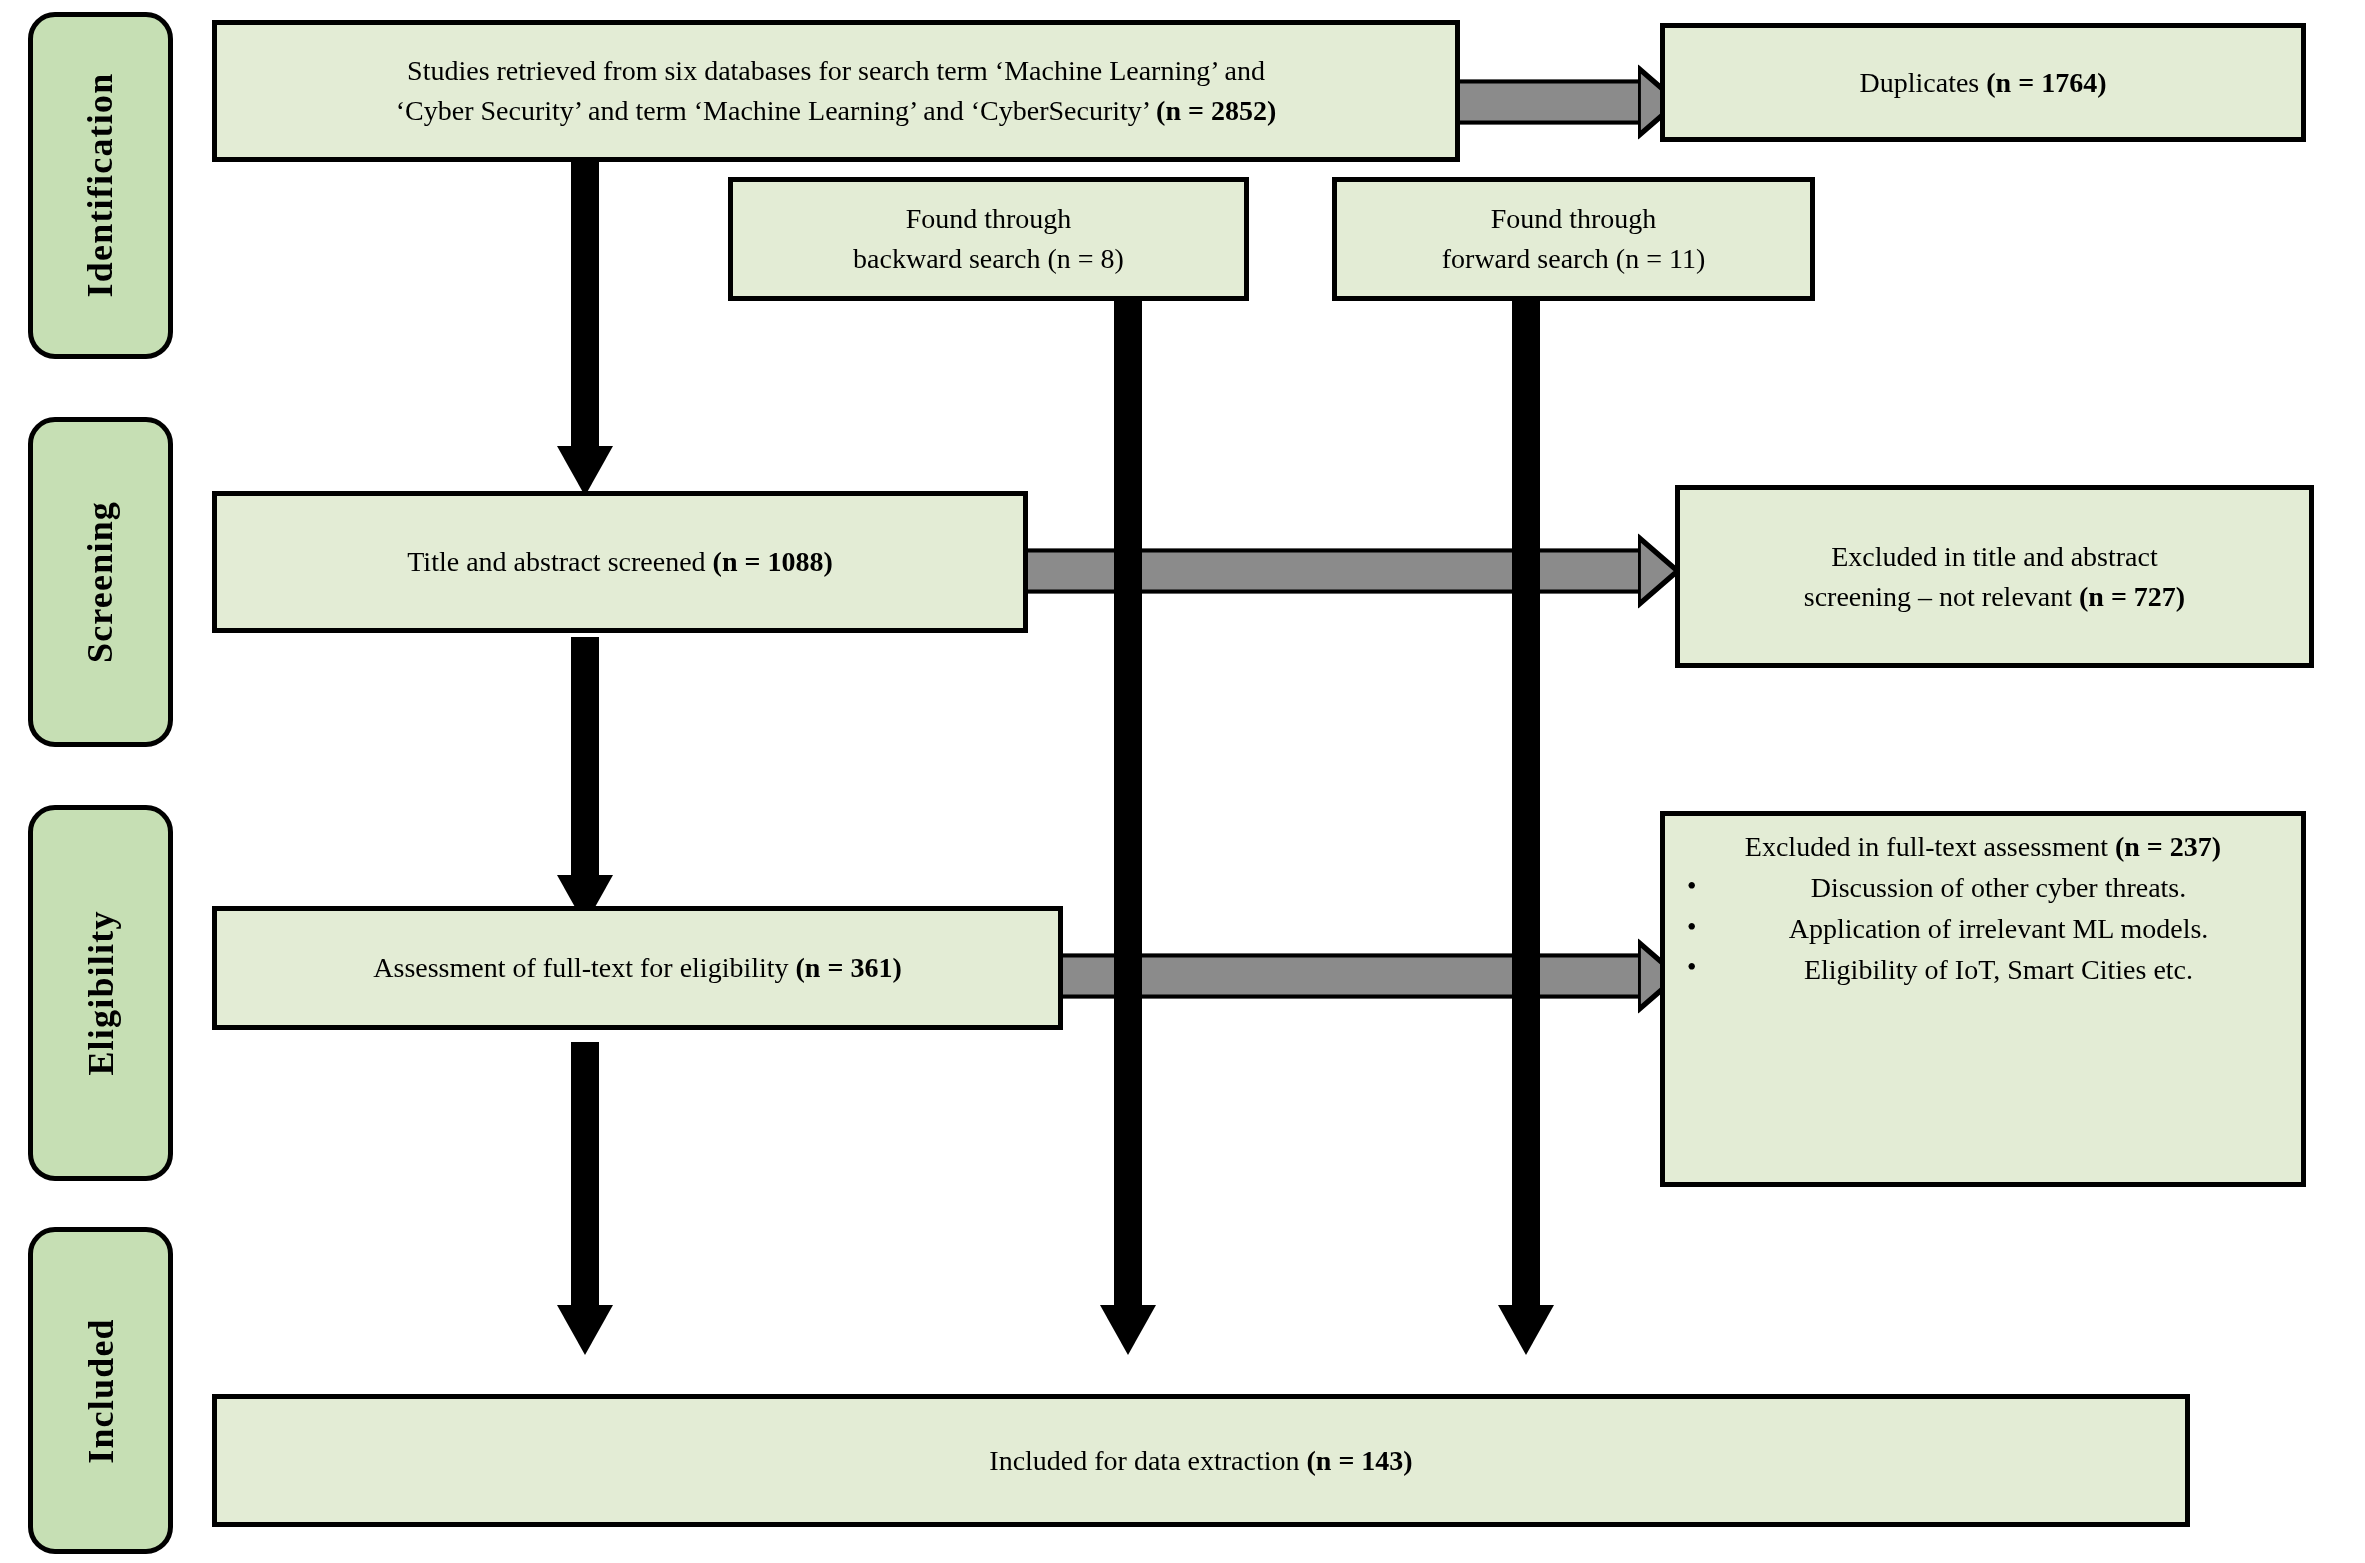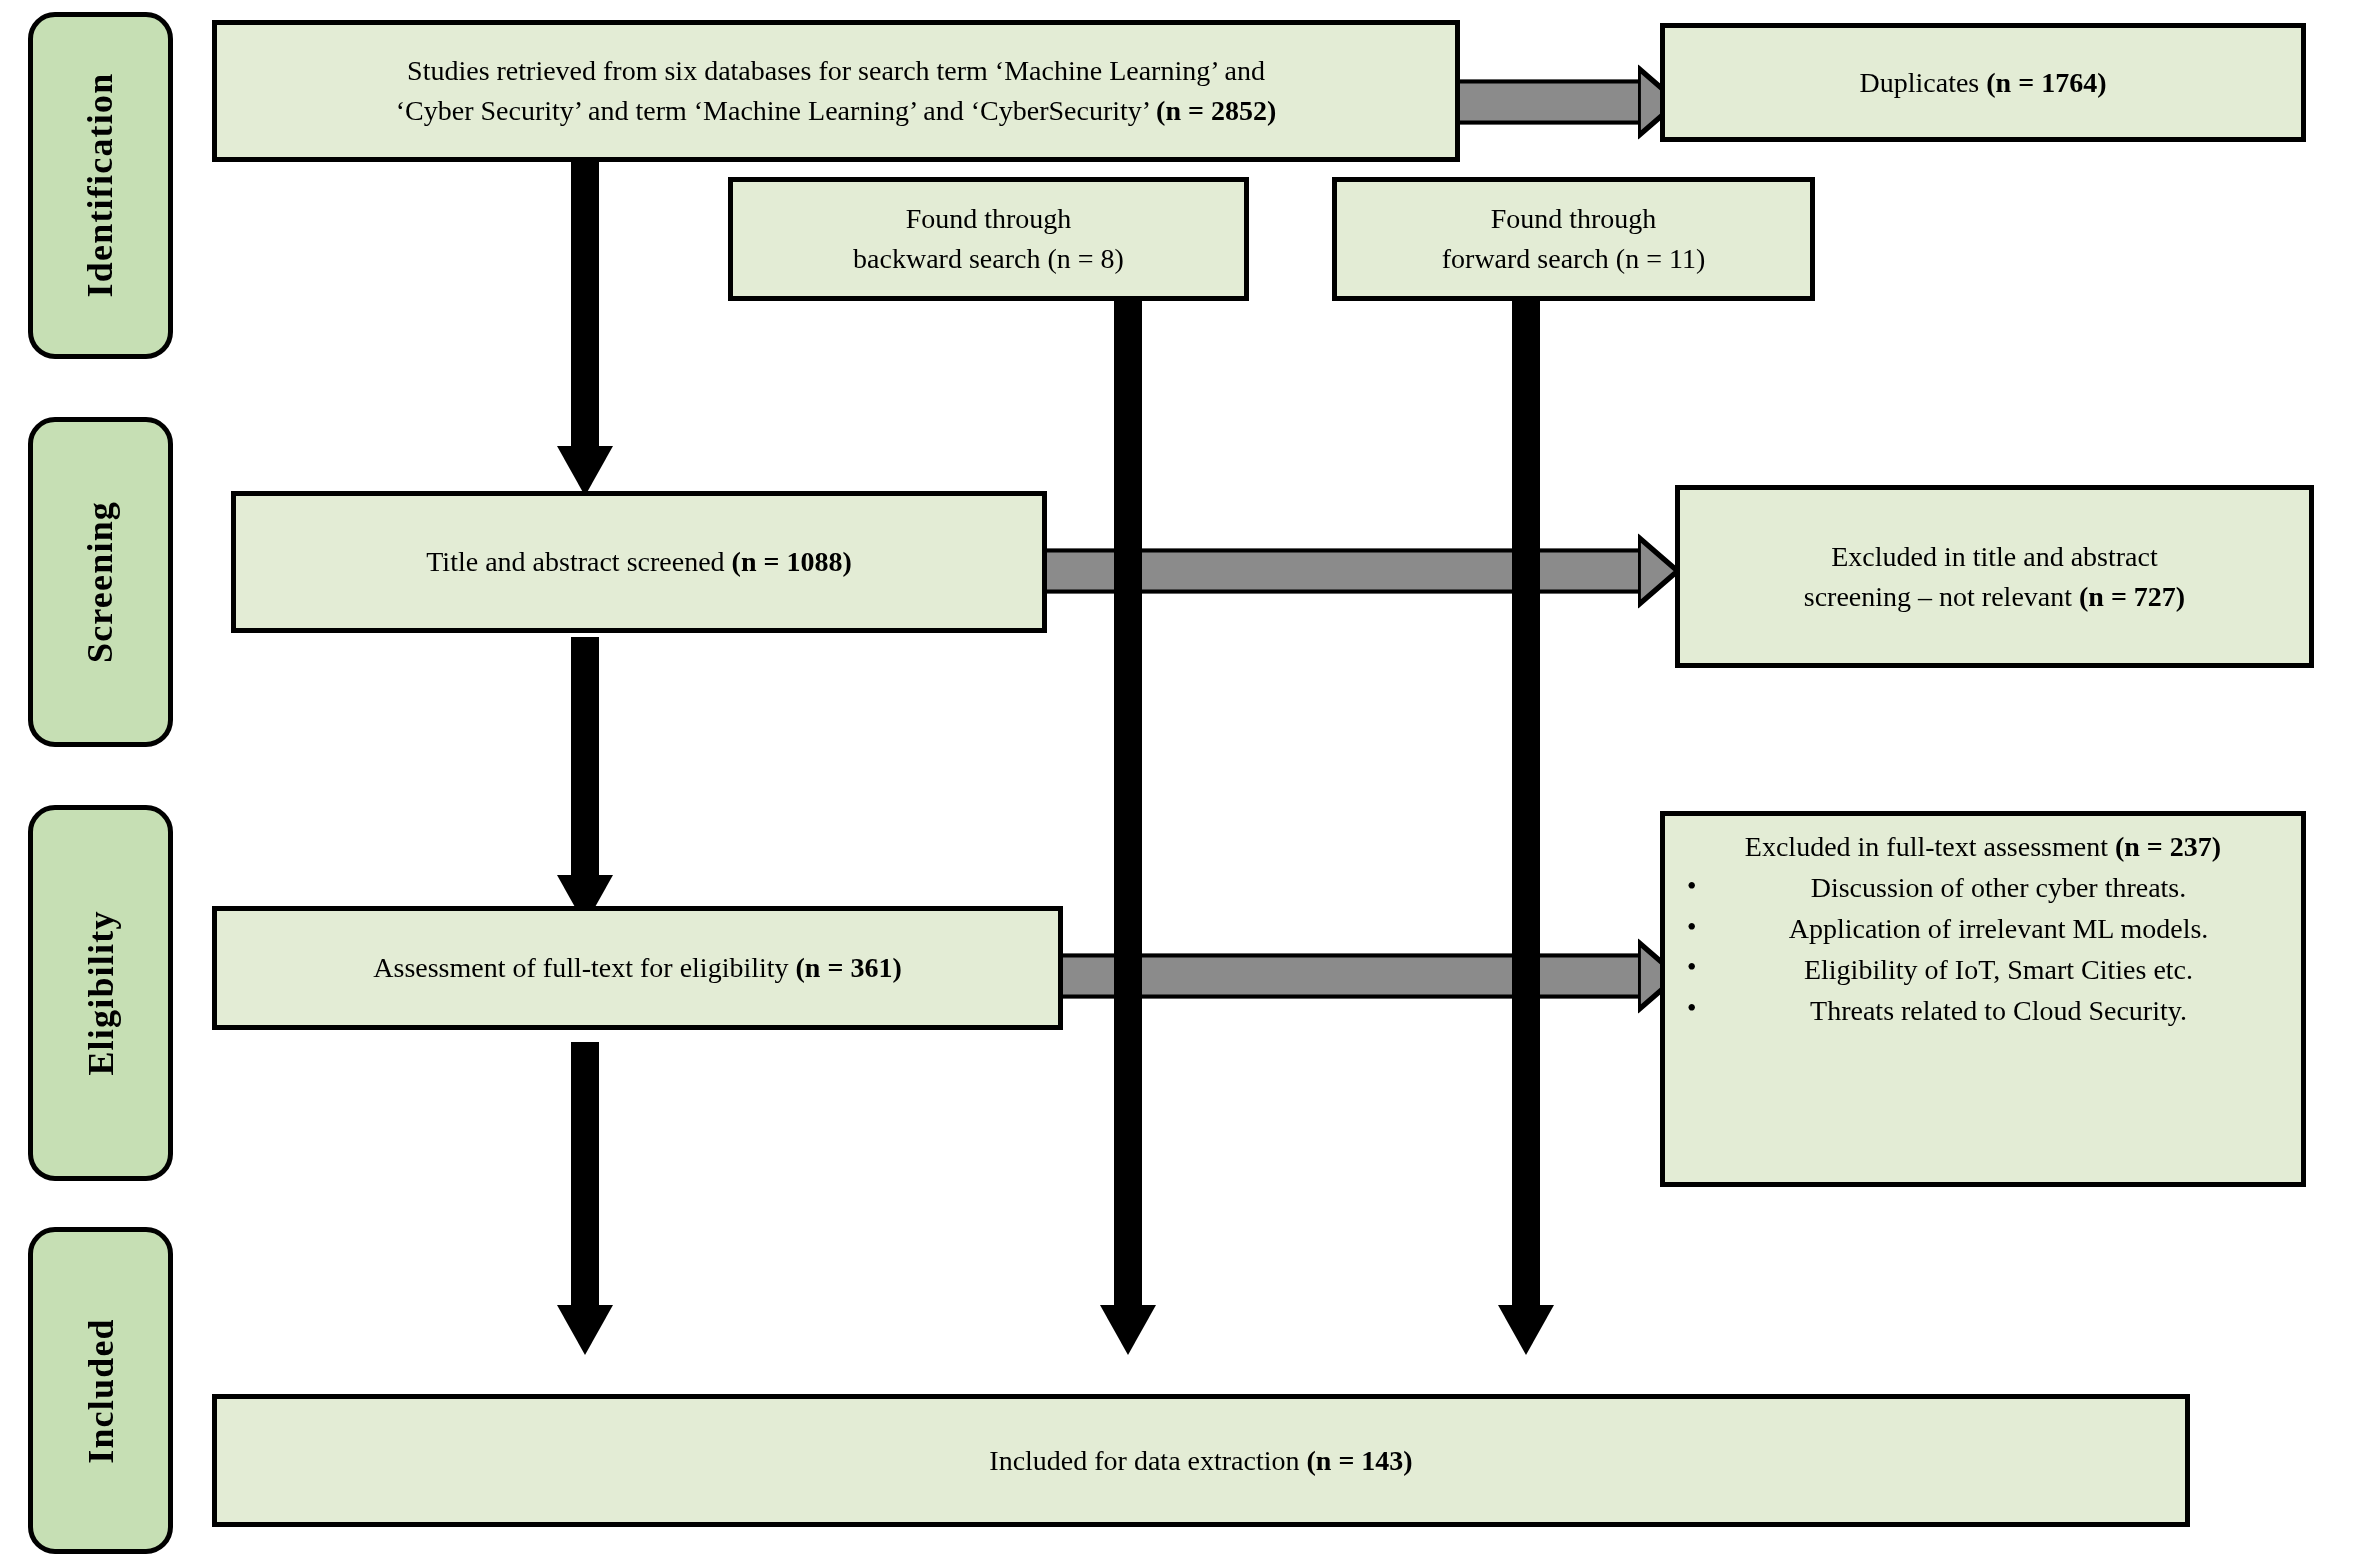--- a/index.html
+++ b/index.html
@@ -197,21 +197,21 @@
     </div>
   </div>
 
   <div class="box" style="left:1332px;top:177px;width:483px;height:124px;">
     <div>
       <span>Found through</span><br>
       <span>forward search (n = 11)</span>
     </div>
   </div>
 
-  <div class="box" style="left:212px;top:491px;width:816px;height:142px;margin-left:19px;">
+  <div class="box" style="left:212px;top:491px;width:816px;height:142px;">
     <div>
       <span>Title and abstract screened </span><b>(n = 1088)</b>
     </div>
   </div>
 
   <div class="box" style="left:1675px;top:485px;width:639px;height:183px;">
     <div>
       <span>Excluded in title and abstract</span><br>
       <span>screening – not relevant </span><b>(n = 727)</b>
     </div>
@@ -224,21 +224,20 @@
   </div>
 
   <div class="box bullets" style="left:1660px;top:811px;width:646px;height:376px;">
     <div class="head">
       <span>Excluded in full-text assessment </span><b>(n = 237)</b>
     </div>
     <ul>
       <li>Discussion of other cyber threats.</li>
       <li>Application of irrelevant ML models.</li>
       <li>Eligibility of IoT, Smart Cities etc.</li>
-      <li>Threats related to Cloud Security.</li>
     </ul>
   </div>
 
   <div class="box" style="left:212px;top:1346px;width:1978px;height:133px;margin-top:48px;">
     <div>
       <span>Included for data extraction </span><b>(n = 143)</b>
     </div>
   </div>
 
 </div>

